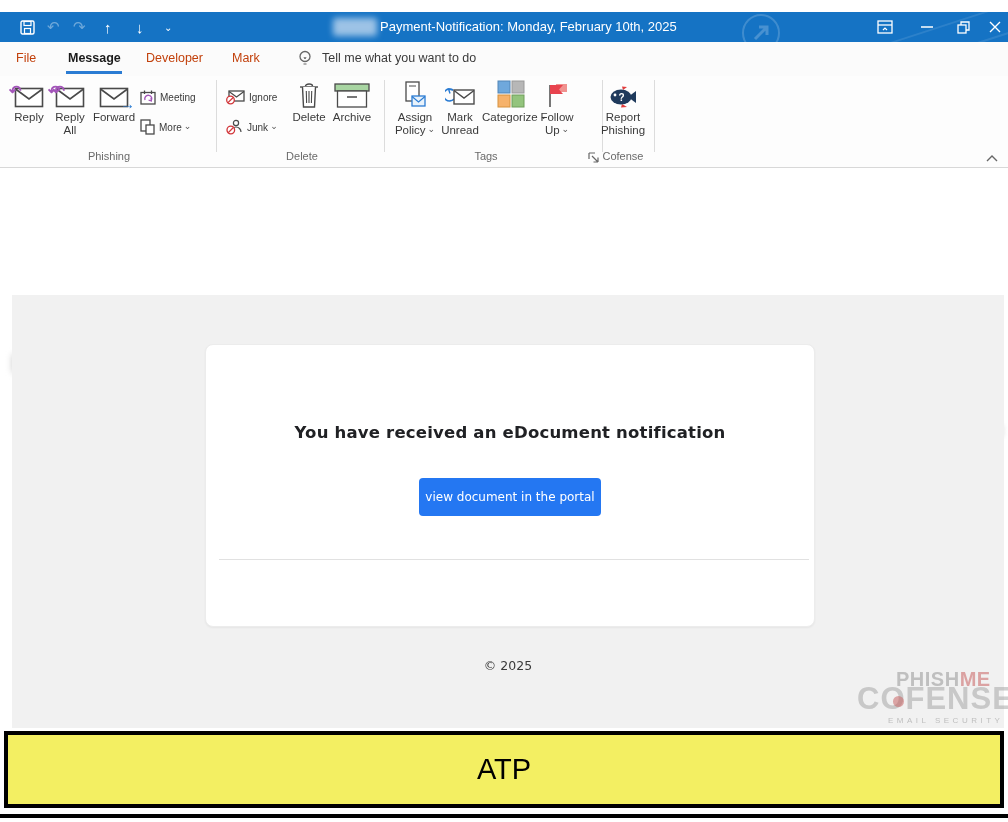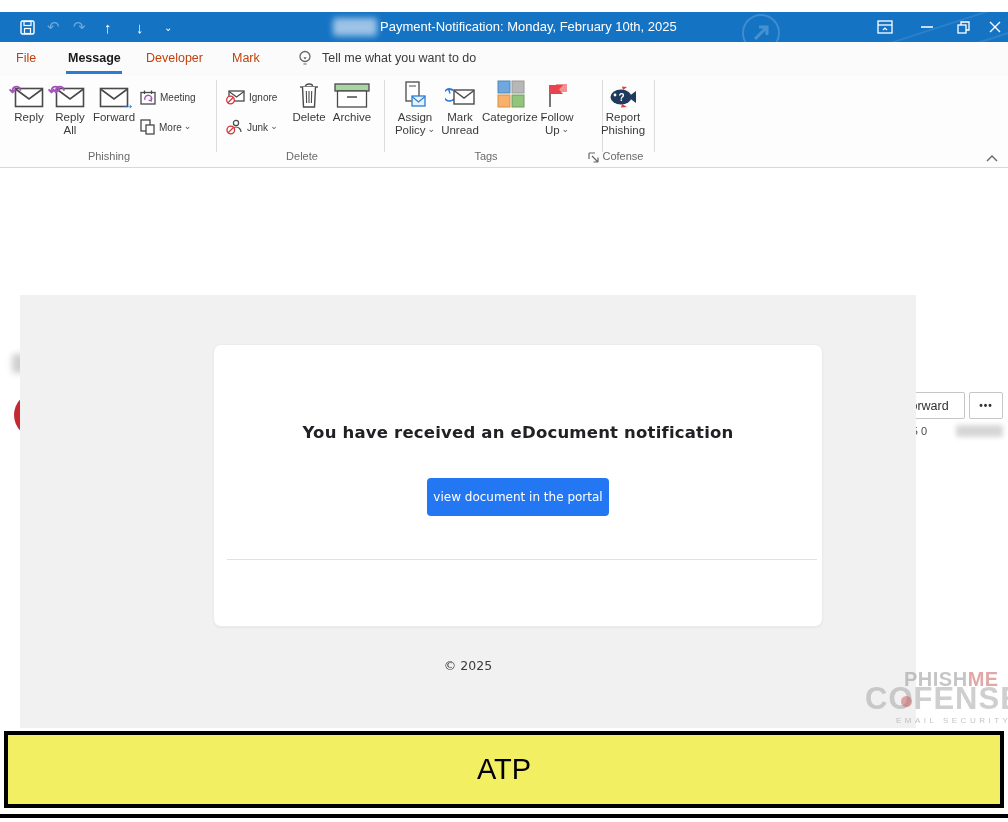--- a/index.html
+++ b/index.html
@@ -55,21 +55,21 @@
   .sender-suffix { position:absolute; left:369px; top:239px; font-size:13.5px; color:#4a4a4a; }
   .to-label { position:absolute; left:88px; top:256px; font-size:11px; color:#555; }
   .to-dot { position:absolute; left:132px; top:258px; width:10px; height:10px;
             border-radius:50%; background:#29b6f6; }
   .hbtn { position:absolute; top:224px; height:27px; background:#fff; border:1px solid #c8c6c4;
           border-radius:2px; display:flex; align-items:center; justify-content:center; gap:6px;
           font-size:12.5px; color:#323130; }
   .rdate { position:absolute; top:257px; font-size:11px; color:#4a4a4a; }
 
   
-  .mailbody { position:absolute; left:20px; top:295px; width:896px; height:433px; background:#f1f1f1; }
+  .mailbody { position:absolute; left:12px; top:295px; width:992px; height:433px; background:#f1f1f1; }
   .card { position:absolute; left:193px; top:49px; width:610px; height:283px;
           background:#fff; border:1px solid #ececec; border-radius:8px;
           box-shadow:0 1px 2px rgba(0,0,0,0.05); }
   .card h1 { position:absolute; left:0; top:78px; width:100%; text-align:center;
              font-family:"DejaVu Sans", sans-serif; font-size:16.5px; font-weight:bold;
              color:#202124; letter-spacing:0.2px; }
   .cta { position:absolute; left:213px; top:133px; width:182px; height:38px;
          background:#2477f2; color:#fff; border:none; border-radius:4px;
          font-family:"DejaVu Sans", sans-serif; font-size:12px; cursor:pointer; }
   .card-div { position:absolute; left:13px; top:214px; width:590px; height:1px; background:#e1e1e1; }

